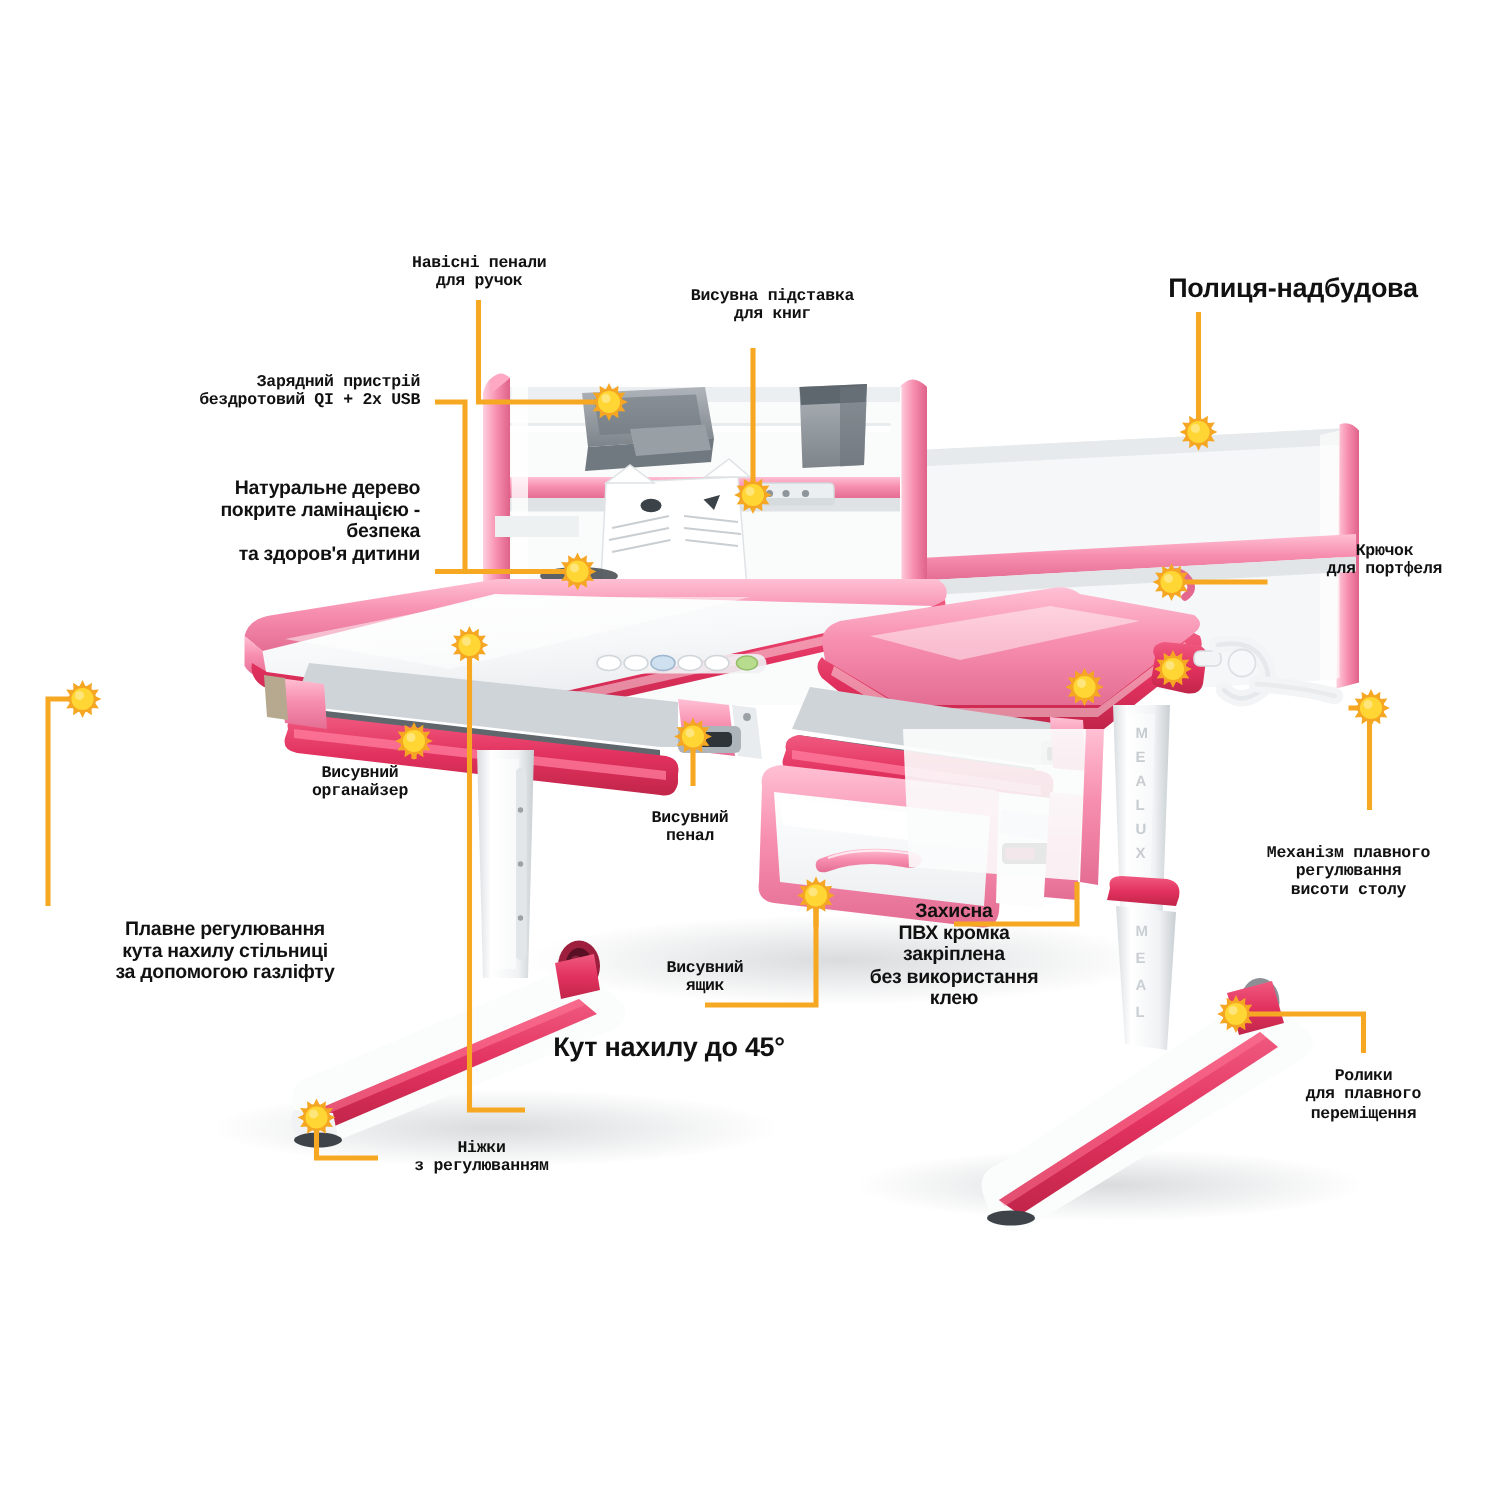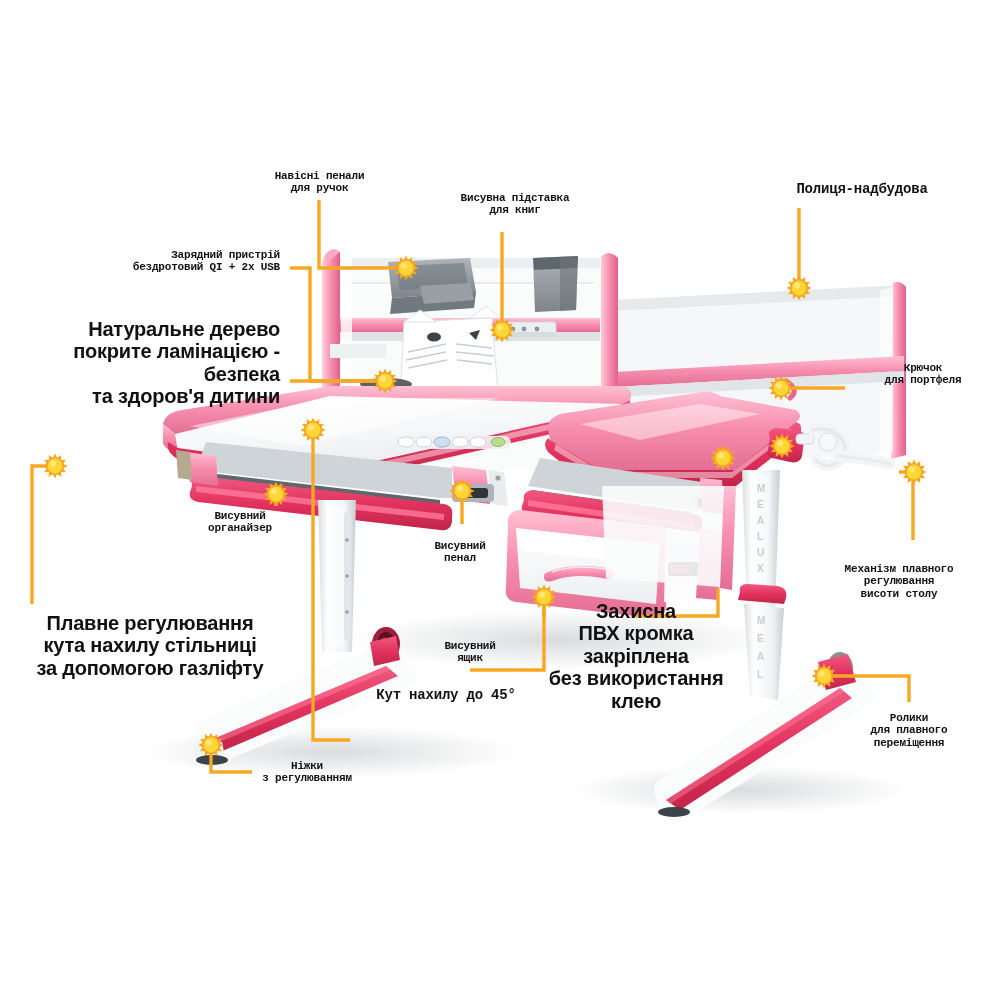--- a/index.html
+++ b/index.html
@@ -6,22 +6,22 @@
   body{width:1000px;height:1000px;overflow:hidden;
        font-family:"Liberation Sans","DejaVu Sans",sans-serif;}
   #stage{position:relative;width:1000px;height:1000px;background:#fff;}
   #art{position:absolute;left:0;top:0;width:1000px;height:1000px;}
   .cal{position:absolute;font-weight:bold;color:#111111;line-height:1.12;
        letter-spacing:-0.2px;white-space:pre-line;}
   .cal.r{text-align:right;margin-top:21px;}
   .cal.l{text-align:center;}
   .cal.c{text-align:center;}
   .s17{font-size:11px;font-family:Liberation Mono, monospace;}
-  .s16{font-size:20px;}
-  .s18{font-size:14px;font-family:Liberation Mono, monospace;}
+  .s16{font-size:13px;}
+  .s18{font-size:18px;}
 </style>
 </head>
 <body>
 
 <div id="stage">
 
   <svg id="art" viewBox="0 0 1000 1000">
     <defs>
       <linearGradient id="gTopL" x1="0" y1="0" x2="0.4" y2="1">
         <stop offset="0" stop-color="#ffffff"></stop>
@@ -411,17 +411,17 @@
       <div class="cal c s17" style="left: 400px; top: 640px; width: 140px;">Висувний
 ящик</div>
       <div class="cal c s17" style="left: 380px; top: 540px; width: 160px;">Висувний
 пенал</div>
       <div class="cal c s17" style="left: 150px; top: 510px; width: 180px;">Висувний
 органайзер</div>
       <div class="cal c s16" style="left: 24px; top: 612px; width: 252px;">Плавне регулювання
 кута нахилу стільниці
 за допомогою газліфту</div>
       <div class="cal l s18" style="left: 356px; top: 688px; width: 180px;">Кут нахилу до 45°</div>
-      <div class="cal c s17" style="left: 212px; top: 760px; width: 190px;">Ніжки
+      <div class="cal c s17" style="left: 226px; top: 760px; width: 190px;">Ніжки
 з регулюванням</div>
     </div>
 
 </div>
 
 </body></html>

